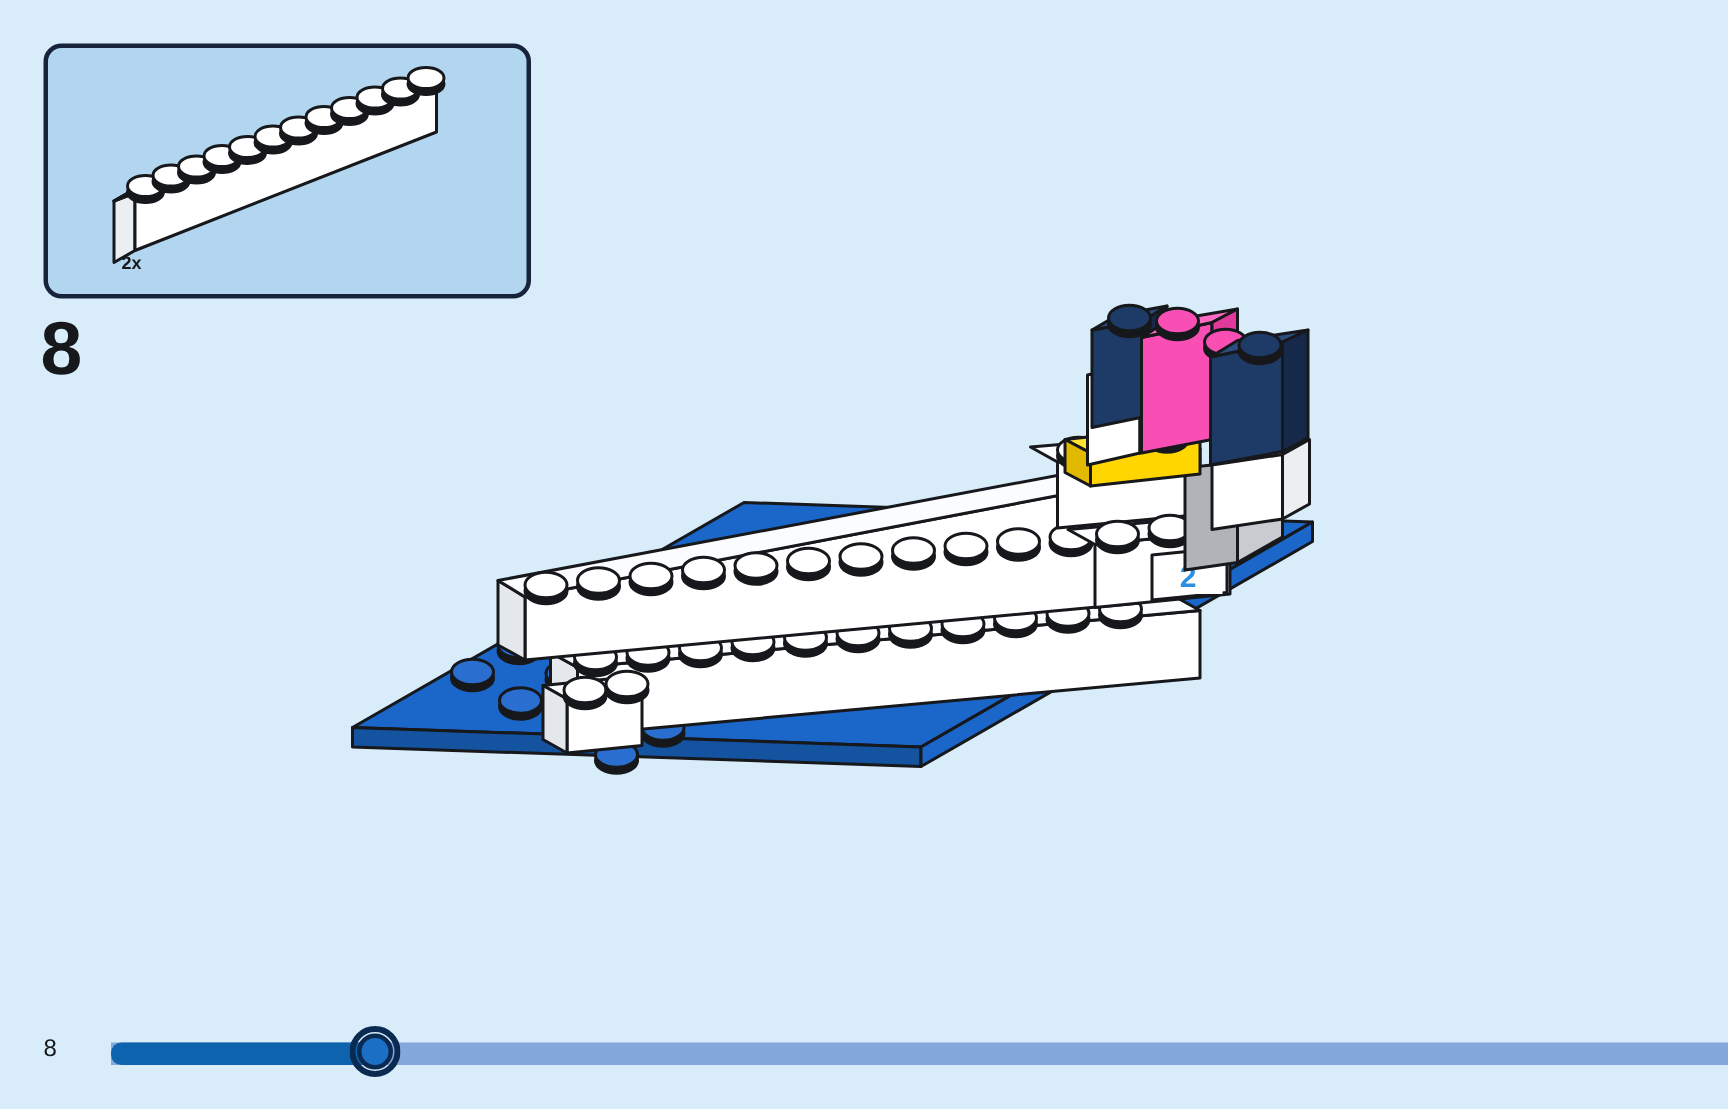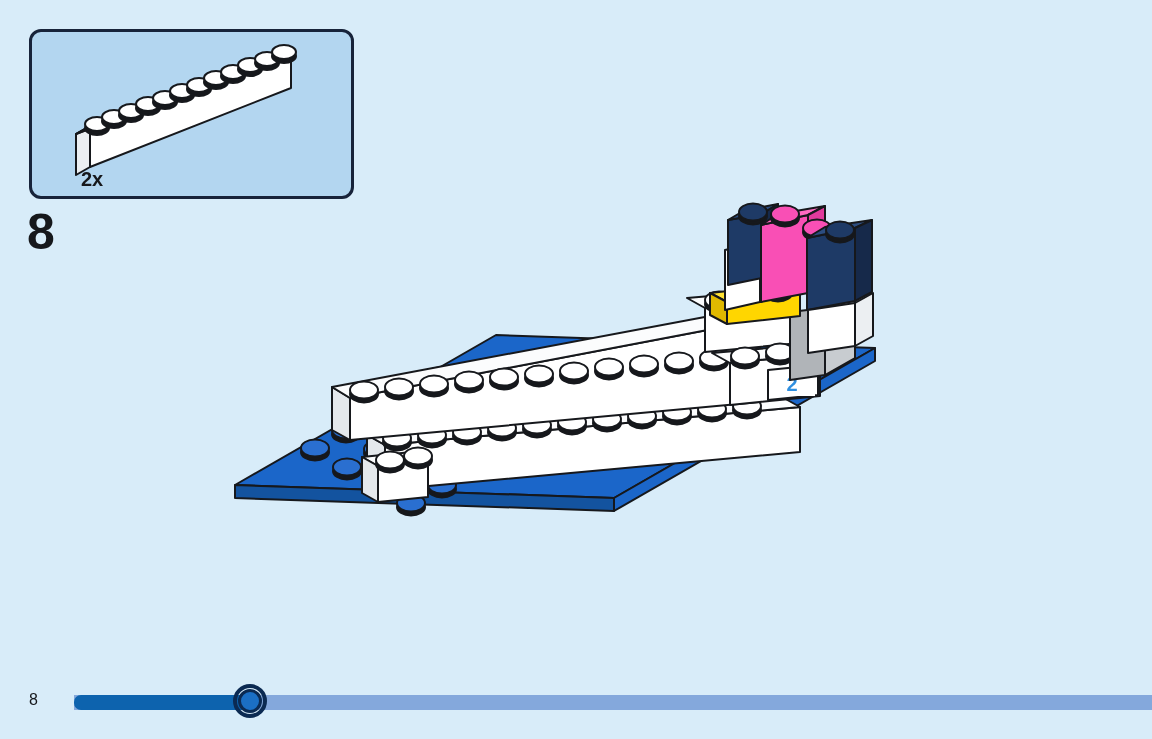--- a/index.html
+++ b/index.html
@@ -33,21 +33,21 @@
     box-sizing: border-box;
   }
   #parts-svg {
     position: absolute;
     left: 0; top: 0;
   }
   #parts-qty {
     position: absolute;
     left: 49px;
     top: 136px;
-    font-size: 20px;
+    font-size: 12px;
     font-weight: bold;
     color: #16181c;
     letter-spacing: 0px;
   }
   
   #step-number {
     position: absolute;
     left: 27px;
     top: 207px;
     font-size: 50px;

